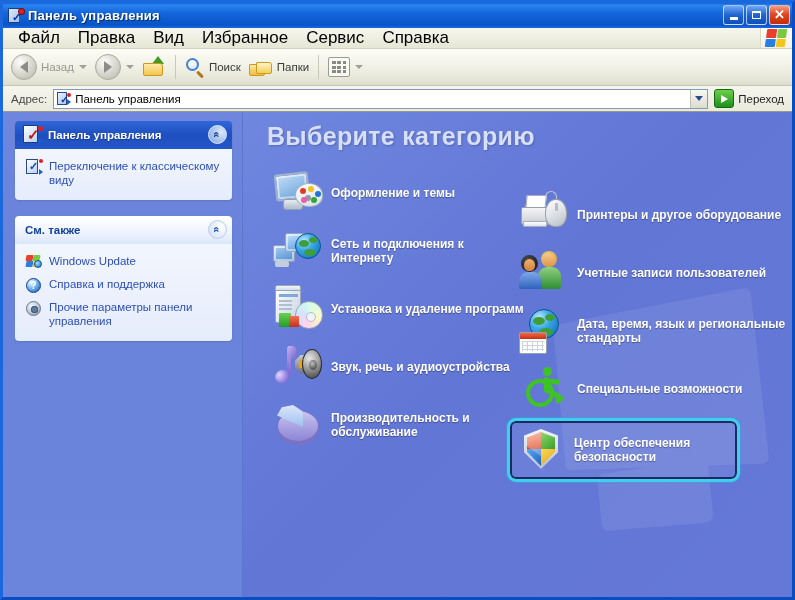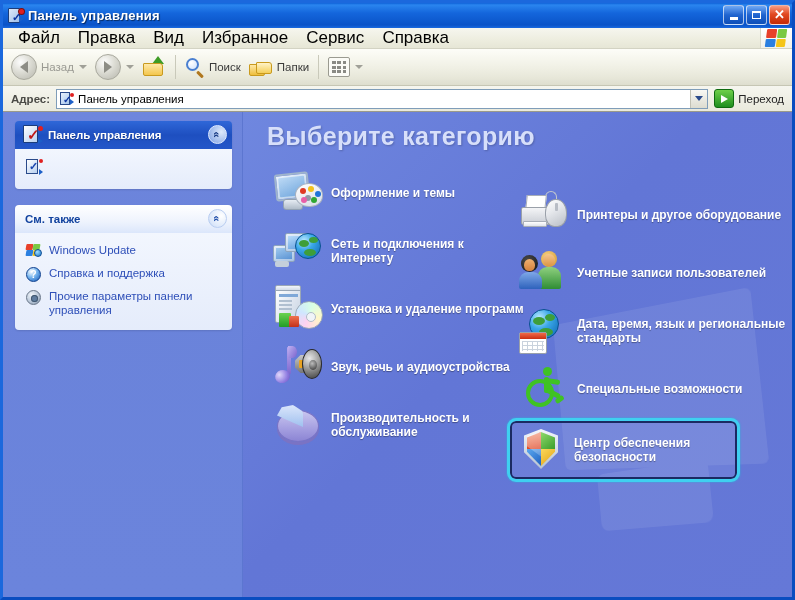--- a/index.html
+++ b/index.html
@@ -115,21 +115,21 @@
      display:grid; grid-template-columns: repeat(3,1fr); grid-template-rows: repeat(3,1fr); gap:1.5px; padding:3px;}
   .ico-views i { background: #8a8a84; display:block;}
 
   
   .addressbar {
     flex: 0 0 26px; height: 26px;
     background: linear-gradient(180deg,#f6f6ef,#e9e9dc);
     display: flex; align-items: center; padding: 0 4px;
     border-bottom: 1px solid #9a9a8a;
   }
-  .addr-label { font-size: 11.5px; color: #4a4a46; margin: 0 6px 0 4px; font-weight: bold; }
+  .addr-label { font-size: 11.5px; color: #4a4a46; margin: 0 6px 0 4px; }
   .addr-field {
     flex: 1; height: 20px; background: #fff; border: 1px solid #7f9db9;
     display: flex; align-items: center; padding-left: 2px; position: relative;
   }
   .addr-icon { width: 15px; height: 14px; position: relative; margin-right: 4px; flex: 0 0 15px;}
   .ai-page{position:absolute;left:1px;top:0;width:10px;height:13px;background:linear-gradient(135deg,#e8f0fb,#a8c7ec);border:1px solid #2a4a8a;}
   .ai-chk{position:absolute;left:2px;top:2px;font-size:10px;line-height:9px;color:#0c34a0;font-weight:bold;}
   .ai-dot{position:absolute;right:0;top:1px;width:4px;height:4px;background:#e02020;border-radius:50%;}
   .ai-arr{position:absolute;right:0;bottom:1px;width:0;height:0;border-left:4px solid #1c5fc8;border-top:3px solid transparent;border-bottom:3px solid transparent;}
   .addr-text { font-size: 11.5px; color: #000; }
@@ -534,20 +534,21 @@
         </div>
         <div class="panel-body">
           <div class="side-link">
             <span class="sl-icon">
               <span class="cv-pg">
                   <span class="cv-ck">✓</span>
                 </span>
                 <span class="cv-dt"></span>
                 <span class="cv-ar"></span>
             </span>
+            <span class="txt">Переключение к классическому виду</span>
           </div>
         </div>
       </div>
 
       <div class="panel">
         <div class="panel-head light">
           <span class="ph-title" style="margin-left:4px">См. также</span>
           <span class="chev on-light" style="transform:rotate(90deg)">«</span>
         </div>
         <div class="panel-body">

